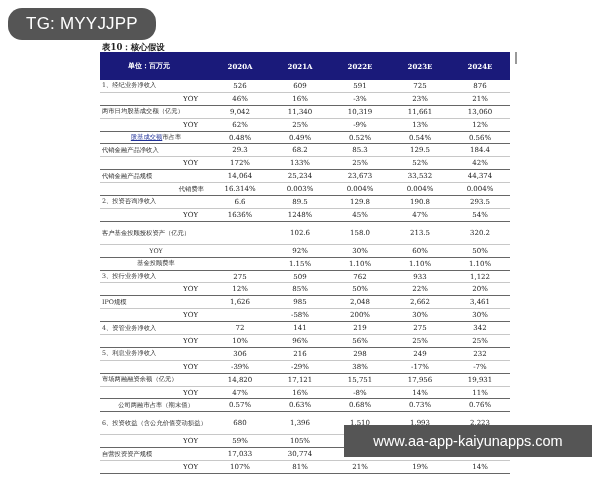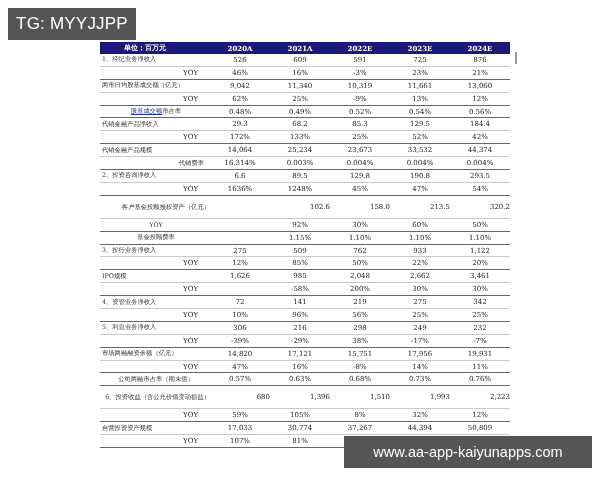--- a/index.html
+++ b/index.html
@@ -1,53 +1,54 @@
 <!DOCTYPE html>
 <html><head>
   <meta charset="utf-8">
   <style>
     html, body { margin: 0; padding: 0; }
     body {
       width: 600px; height: 480px; background: #ffffff; position: relative; overflow: hidden;
       font-family: "DejaVu Serif", "Liberation Serif", serif; color: #222;
     }
     .tg-badge {
-      position: absolute; left: 8px; top: 8px; width: 128px; height: 32px;
+      position: absolute; left: 8px; top: 8px; width: 148px; height: 32px;
       background: #555555; color: #ffffff; font-family: "Liberation Sans", sans-serif;
-      font-size: 17px; line-height: 32px; text-align: center; letter-spacing: 0.2px;
+      font-size: 17px; line-height: 32px; text-align: center; letter-spacing: 0.2px; border-radius: 14px;
     }
     .url-badge {
-      position: absolute; left: 344px; top: 436px; width: 248px; height: 32px;
+      position: absolute; left: 344px; top: 425px; width: 248px; height: 32px;
       background: #555555; color: #ffffff; font-family: "Liberation Sans", sans-serif;
       font-size: 14.5px; line-height: 32px; text-align: center;
     }
     .doc { position: absolute; left: 100px; top: 42px; width: 410px; }
     .doc-title { font-size: 8.5px; font-weight: bold; color: #222; height: 10px; line-height: 10px; margin-left: 2px; }
     table { width: 410px; border-collapse: collapse; table-layout: fixed; font-size: 7px; }
     col.c0 { width: 110px; } col.cn { width: 60px; }
     thead tr { background: #1a1a7a; color: #ffffff; }
-    thead th { height: 12px; font-weight: bold; font-size: 7px; padding: 0; }
+    thead th { height: 12px; font-weight: bold; font-size: 7px; padding: 8px; }
     thead th.first { text-align: center; padding-right: 20px; }
     tbody td { height: 11.9px; padding: 0; text-align: center; border-bottom: 1px solid #c8c8c8; white-space: nowrap; }
     tbody tr.sep td { border-bottom: 1.5px solid #666; }
     tbody td.lbl { text-align: left; padding-left: 2px; font-size: 6.3px; color: #333; margin-top: 20px; }
     tbody td.lbl.right { text-align: right; padding-right: 6px; }
     tbody td.lbl.yoy { text-align: right; padding-right: 12px; font-size: 7px; color: #222; }
     tbody td.lbl.center { text-align: center; }
-    tbody tr.tall td { height: 22px; text-align: right; }
+    tbody tr.tall td { height: 22px; }
     tbody td.lbl.wrap { white-space: normal; line-height: 10px; }
     .ul { color: #223399; text-decoration: underline; }
     .edge { position: absolute; left: 515px; top: 52px; width: 2px; height: 12px; background: #999; }
   </style>
 </head>
 <body>
 
 <div class="tg-badge">TG: MYYJJPP</div>
 
 <div class="doc">
+  <div class="doc-title">表10：核心假设</div>
   <table>
     <colgroup>
         <col class="c0">
         <col class="cn">
         <col class="cn">
         <col class="cn">
         <col class="cn">
         <col class="cn">
       </colgroup>
     <thead>

